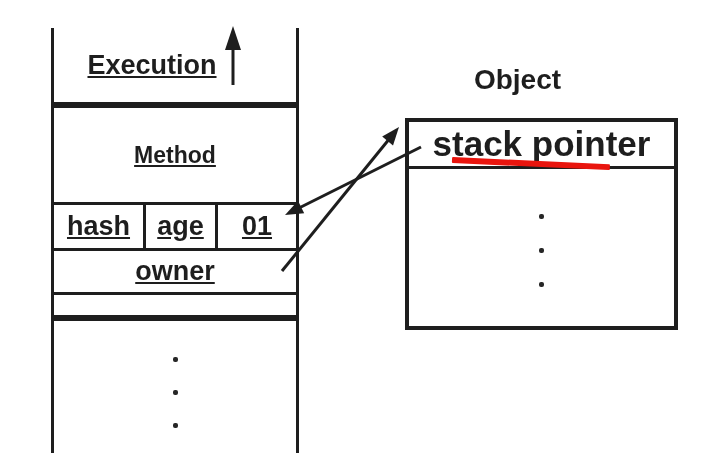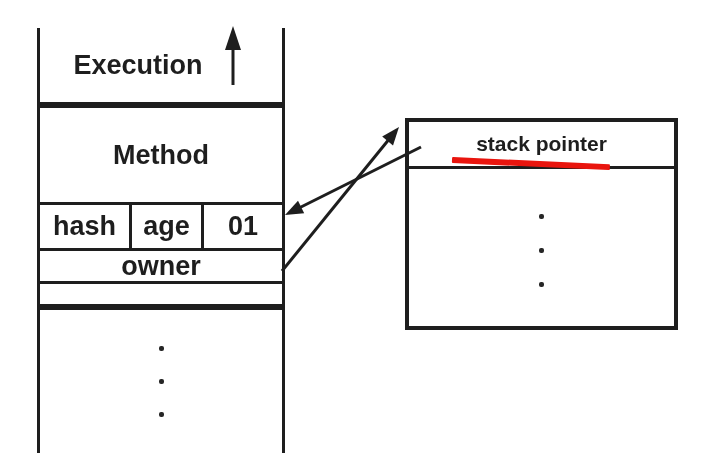--- a/index.html
+++ b/index.html
@@ -10,57 +10,57 @@
   *{margin:0;padding:0;box-sizing:border-box;}
   html,body{background:#fff;}
   body{font-family:"Liberation Sans",sans-serif;color:var(--ink);}
   .canvas{
     position:relative;width:720px;height:467px;background:var(--bg);
     overflow:hidden;font-weight:bold;
   }
 
   
   .stack{
-    position:absolute;left:37px;top:28px;width:248px;height:425px;
-    border-left:3px solid var(--ink);border-right:3px solid var(--ink);
+    position:absolute;left:51px;top:28px;width:248px;height:425px;
+    border-left:3px solid var(--ink);border-right:3px solid var(--ink);text-decoration:underline;
   }
   .row{position:relative;width:100%;}
   .row-header{height:80px;border-bottom:6px solid var(--ink);
     display:flex;align-items:center;justify-content:center;}
   .hdr-text{margin-right:46px;text-align:center;font-size:27px;line-height:33px;}
   .row-method{height:97px;border-bottom:3px solid var(--ink);
     display:flex;flex-direction:column;align-items:center;justify-content:center;
-    font-size:27px;line-height:32px;}
+    font-size:23px;line-height:32px;}
   .row-fields{height:46px;border-bottom:3px solid var(--ink);display:flex;}
   .cell{display:flex;align-items:center;justify-content:center;font-size:27px;}
   .cell-hash{width:92px;border-right:3px solid var(--ink);}
   .cell-age{width:72px;border-right:3px solid var(--ink);}
   .cell-tag{flex:1;}
-  .row-owner{height:33px;border-bottom:3px solid var(--ink);
+  .row-owner{height:44px;border-bottom:3px solid var(--ink);
     display:flex;align-items:center;justify-content:center;font-size:27px;}
   .row-thin{height:26px;border-bottom:6px solid var(--ink);}
   .row-open{height:126px;}
 
   .vdots{display:flex;flex-direction:column;align-items:center;}
   .stack-dots{padding-top:36px;gap:28px;}
   .obj-dots{padding-top:45px;gap:29px;}
   .dot{width:5px;height:5px;border-radius:2px;background:#262626;}
 
   
   .obj-label{
     position:absolute;left:430px;top:64px;width:175px;text-align:center;
     font-size:28px;
   }
   .obj-box{
     position:absolute;left:405px;top:118px;width:273px;height:212px;
     border:4px solid var(--ink);background:var(--bg);
   }
   .obj-row-sp{
     height:47px;border-bottom:3px solid var(--ink);
-    display:flex;align-items:center;justify-content:center;font-size:21px;
+    display:flex;align-items:center;justify-content:center;font-size:35px;
   }
   .red-underline{
     position:absolute;left:452px;top:157px;width:158px;height:6px;
     background:var(--red);transform:rotate(2.6deg);transform-origin:left center;
     border-radius:1px;
   }
 
   
   .overlay{
     position:absolute;left:0;top:0;width:720px;height:467px;
@@ -98,20 +98,21 @@
 
     <div class="row row-open">
       <div class="vdots stack-dots">
         <span class="dot"></span>
         <span class="dot"></span>
         <span class="dot"></span>
       </div>
     </div>
   </div>
 
+  <div class="obj-label">Object</div>
 
   <div class="obj-box">
     <div class="obj-row-sp">
       <span>stack pointer</span>
     </div>
     <div class="obj-body">
       <div class="vdots obj-dots">
         <span class="dot"></span>
         <span class="dot"></span>
         <span class="dot"></span>

